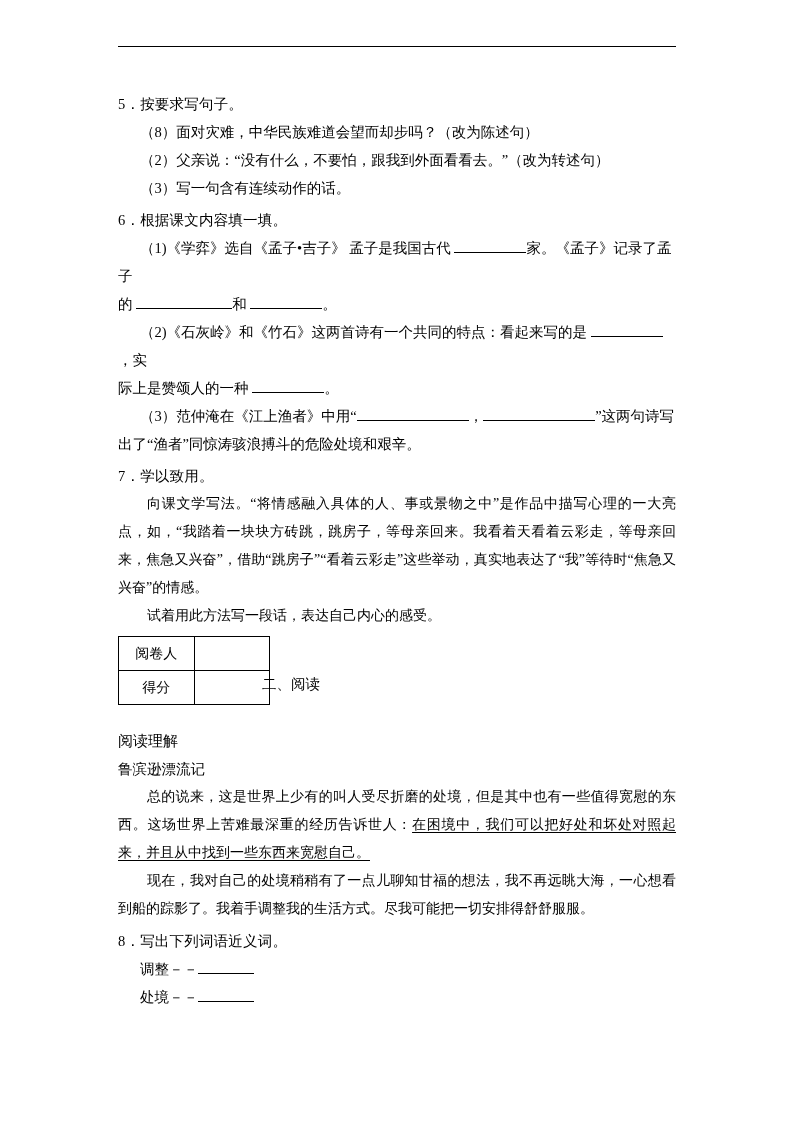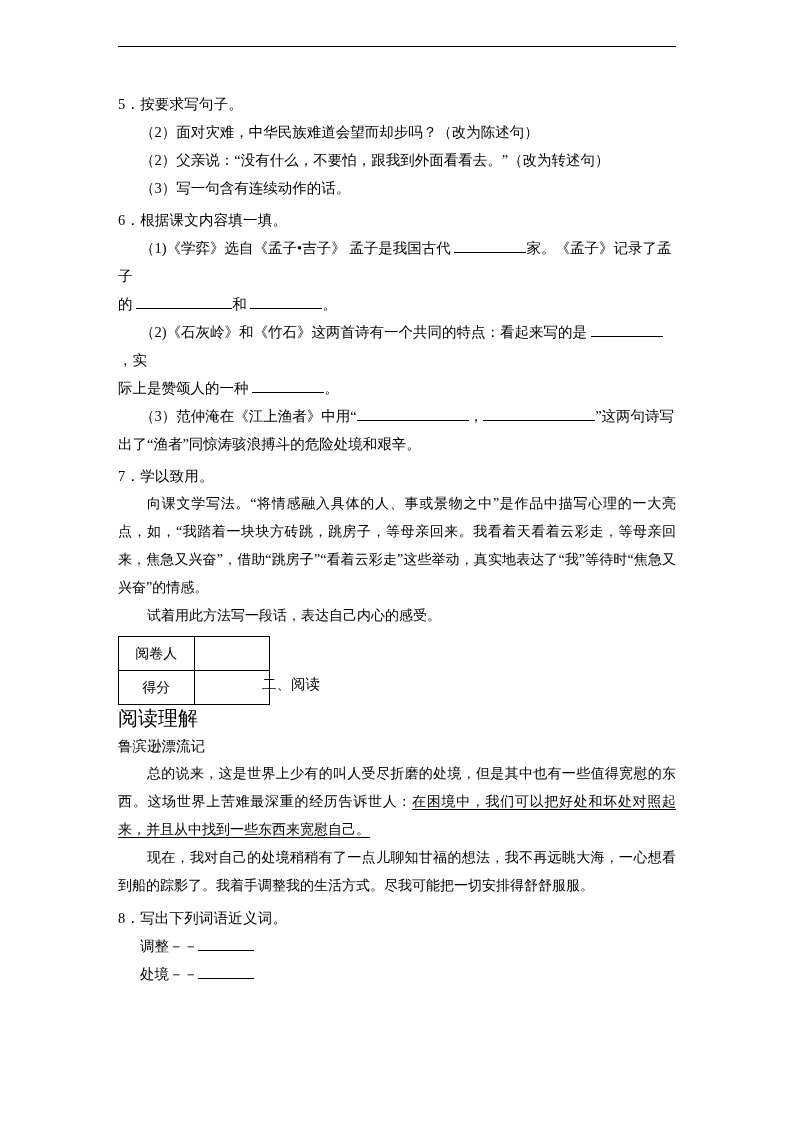--- a/index.html
+++ b/index.html
@@ -93,37 +93,38 @@
     padding: 0;
   }
   .section-label {
     position: absolute;
     left: 144px;
     top: 34px;
     font-size: 14.5px;
     line-height: 28px;
   }
   .plain {
-    font-size: 20px;
+    font-size: 15px;
     line-height: 28px;
+    margin-top: 23px;
   }
 </style>
 </head>
 <body>
 
 <div class="page">
 
   <div class="top-rule"></div>
 
   <div class="content">
 
     <div class="q-num">
       <span class="numlbl">5．</span><span>按要求写句子。</span>
     </div>
-    <div class="sub">（2）面对灾难，中华民族难道会望而却步吗？（改为陈述句）</div>
+    <div class="sub">（8）面对灾难，中华民族难道会望而却步吗？（改为陈述句）</div>
     <div class="sub">（2）父亲说：“没有什么，不要怕，跟我到外面看看去。”（改为转述句）</div>
     <div class="sub">（3）写一句含有连续动作的话。</div>
 
     <div class="q-num">
       <span class="numlbl">6．</span><span>根据课文内容填一填。</span>
     </div>
 
     <div class="sub">
       <span>（1)《学弈》选自《孟子•吉子》 孟子是我国古代</span>
       <span class="blank b-md"></span><span>家。《孟子》记录了孟子</span>

